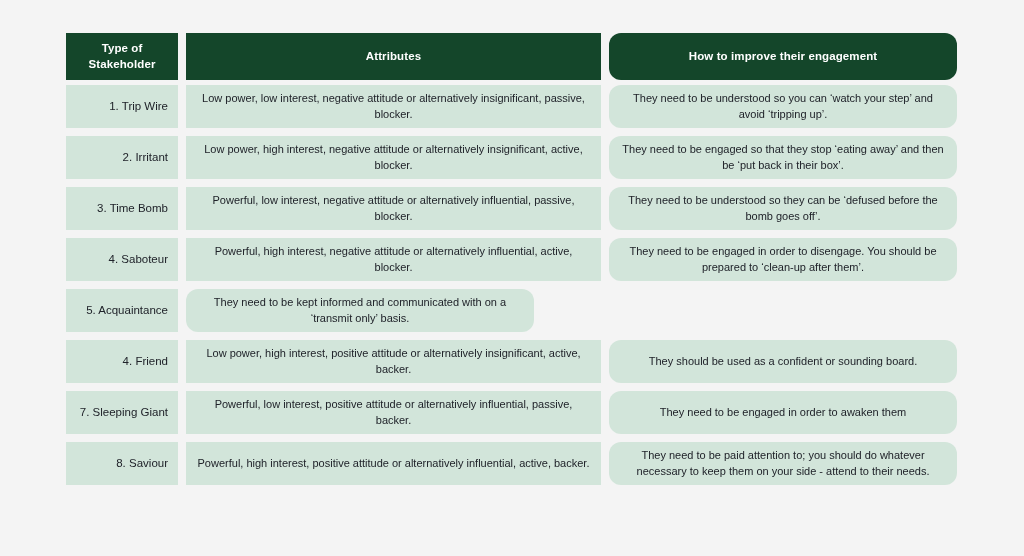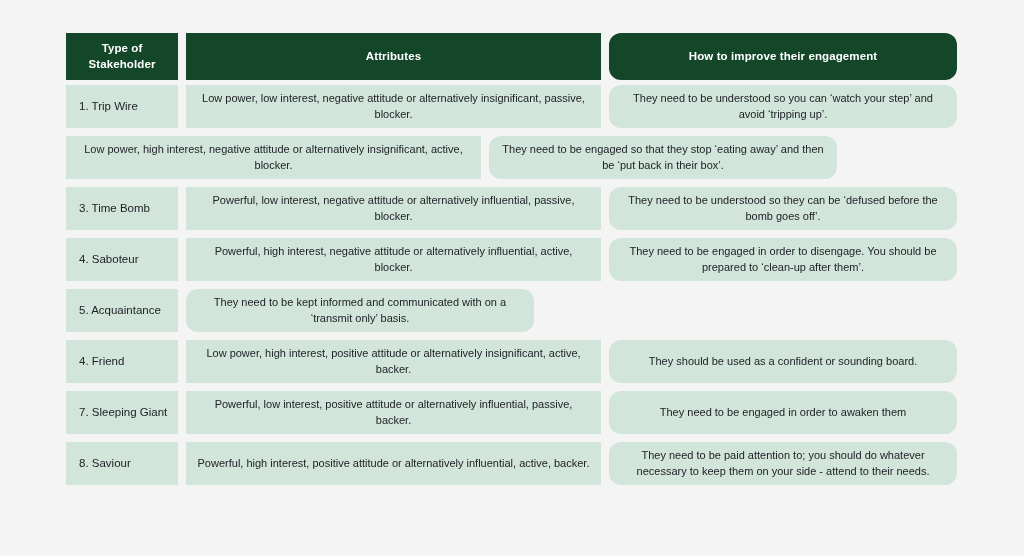--- a/index.html
+++ b/index.html
@@ -54,21 +54,21 @@
     color: #20232a;
     font-size: 11px;
     line-height: 1.42;
     height: 43px;
     display: flex;
     align-items: center;
     padding: 3px 10px;
   }
   .cell-c1 {
     justify-content: flex-start;
-    text-align: left;
+    text-align: right;
     font-size: 11.5px;
     padding-left: 13px;
   }
   .cell-c2, .cell-c3 {
     justify-content: flex-end;
     text-align: center;
   }
   .cell-txt { display: block; width: 100%; }
 
   .caption {
@@ -110,20 +110,23 @@
         </div>
       <div class="body-cell cell-c2 c2">
           <span class="cell-txt">Low power, low interest, negative attitude or alternatively insignificant, passive, blocker.</span>
         </div>
       <div class="body-cell cell-c3 c3">
           <span class="cell-txt">They need to be understood so you can ‘watch your step’ and avoid ‘tripping up’.</span>
         </div>
     </div>
 
     <div class="trow">
+      <div class="body-cell cell-c1 c1">
+          <span class="cell-txt">2. Irritant</span>
+        </div>
       <div class="body-cell cell-c2 c2">
           <span class="cell-txt">Low power, high interest, negative attitude or alternatively insignificant, active, blocker.</span>
         </div>
       <div class="body-cell cell-c3 c3">
           <span class="cell-txt">They need to be engaged so that they stop ‘eating away’ and then be ‘put back in their box’.</span>
         </div>
     </div>
 
     <div class="trow">
       <div class="body-cell cell-c1 c1">

